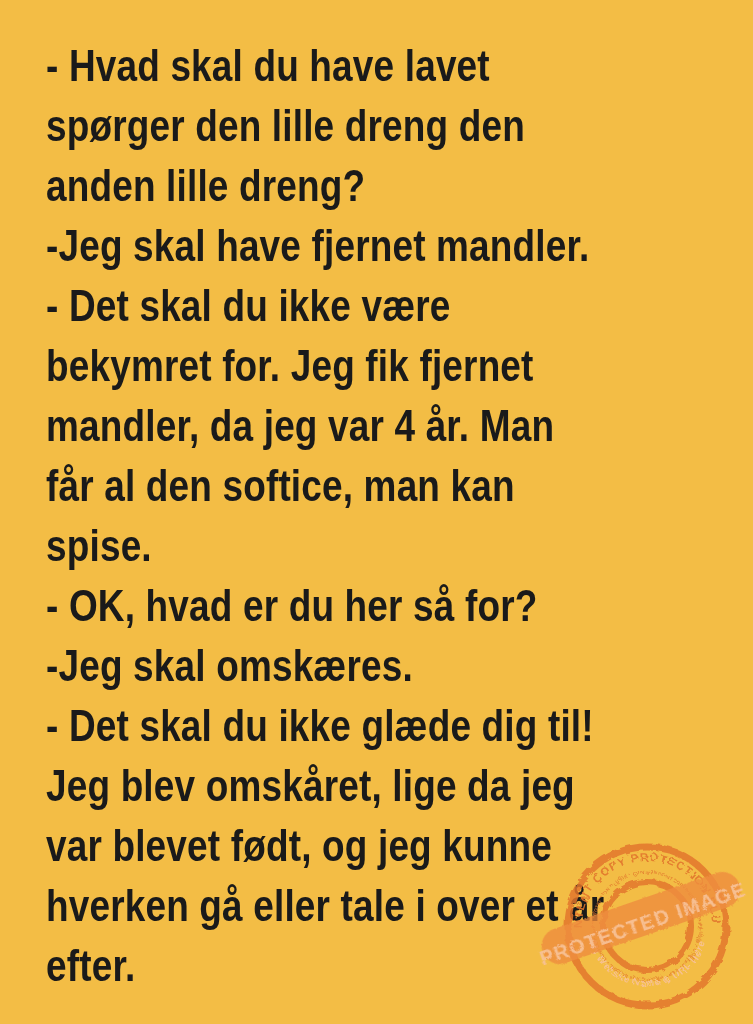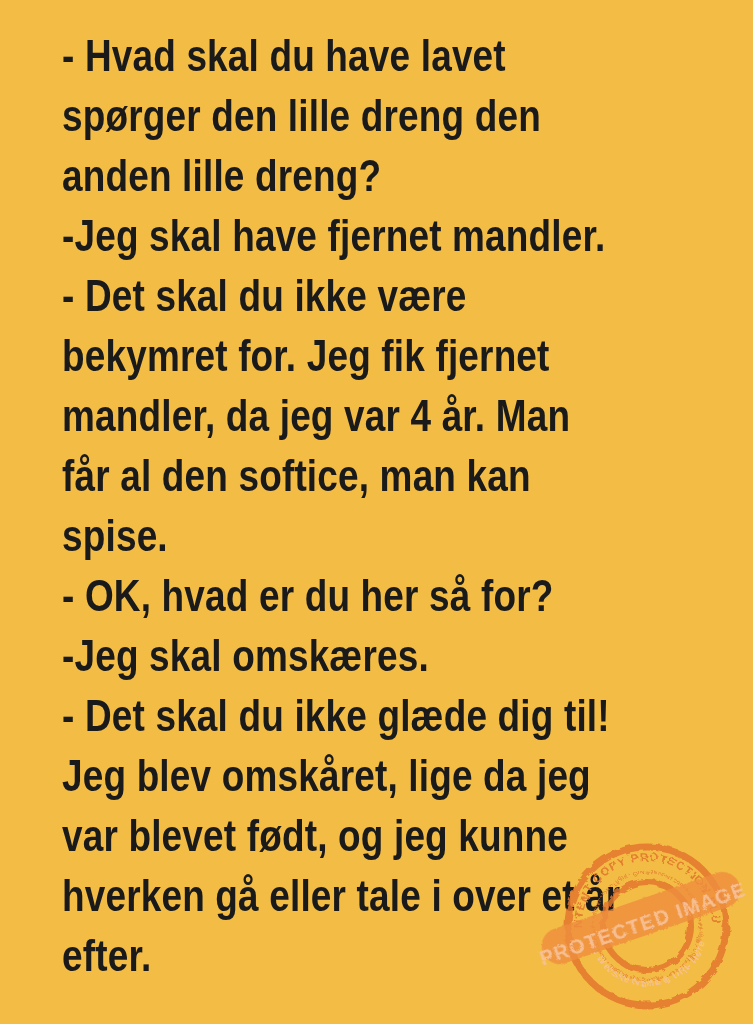--- a/index.html
+++ b/index.html
@@ -9,24 +9,23 @@
     position: relative;
     width: 753px;
     height: 1024px;
     background: #F3BD45;
     overflow: hidden;
     font-family: "Liberation Sans", sans-serif;
   }
 
   .joke {
     position: absolute;
-    top: 26px;
+    top: 36px;
     left: 46px;
     right: 10px;
-    margin-left: 16px;
   }
 
   .joke-line {
     font-weight: 700;
     font-size: 44px;
     line-height: 60px;
     height: 60px;
     color: #1A1A1A;
     white-space: nowrap;
     transform: scaleX(0.84);

